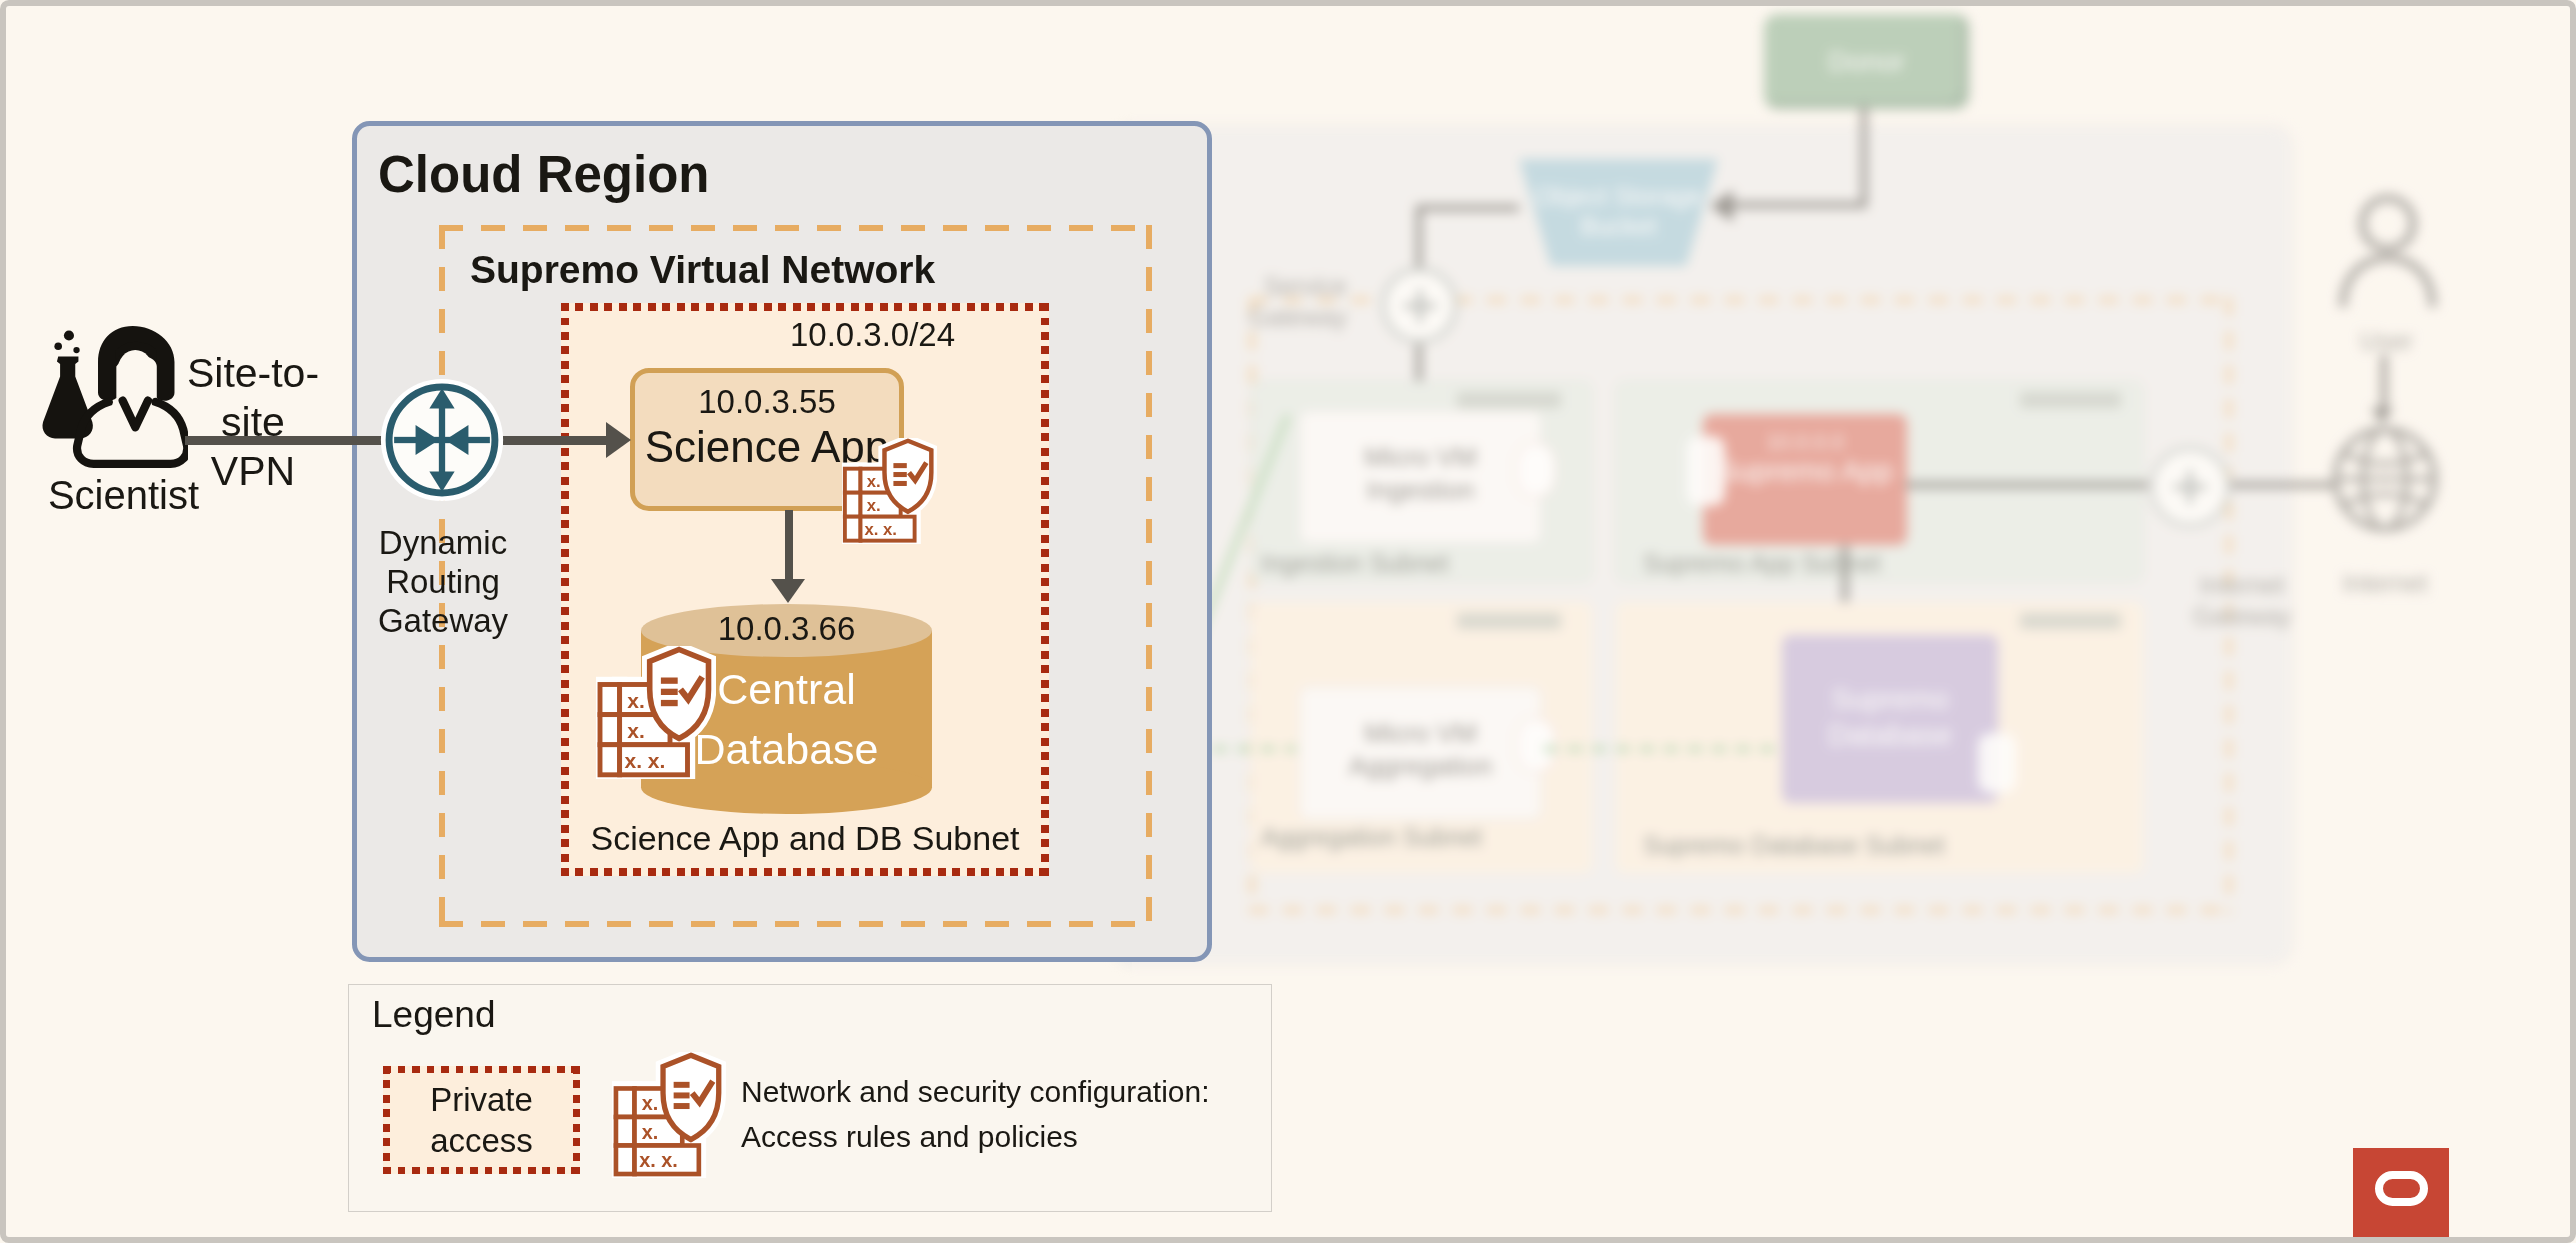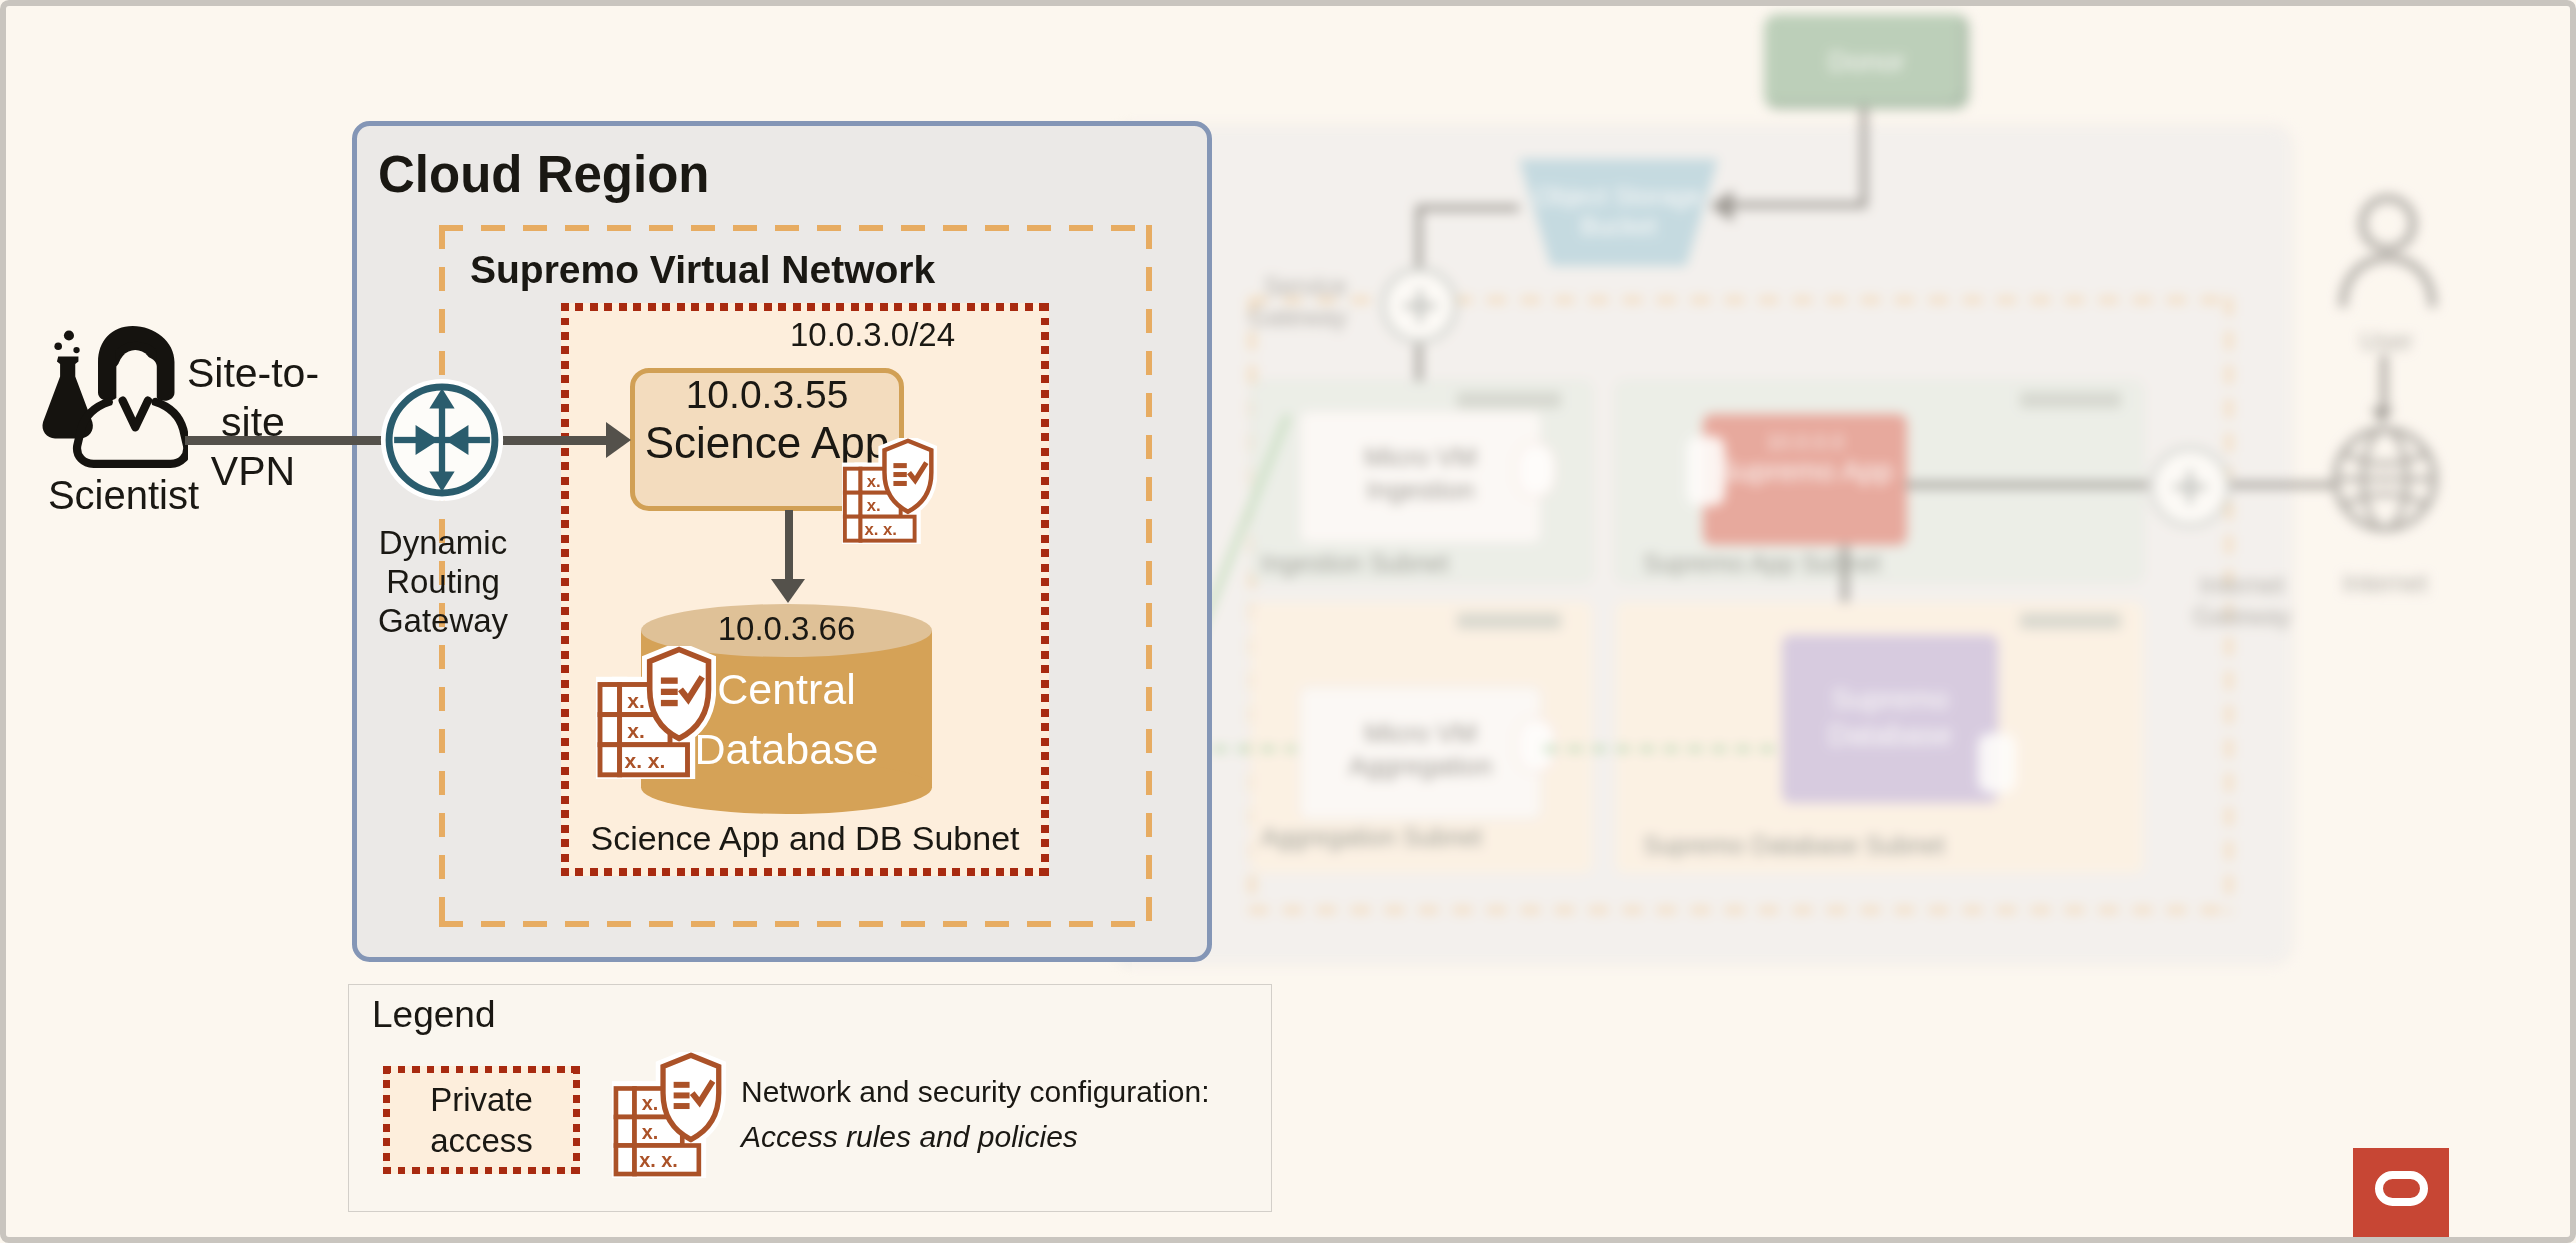--- a/index.html
+++ b/index.html
@@ -158,21 +158,21 @@
 
 <div class="a" style="left:561px;top:303px;width:488px;height:573px;background:#fdeedc;--dc:#a82a10;">
   <div class="dotH" style="left:0;right:0;top:0;"></div>
   <div class="dotH" style="left:0;right:0;bottom:0;"></div>
   <div class="dotV" style="top:0;bottom:0;left:0;"></div>
   <div class="dotV" style="top:0;bottom:0;right:0;"></div>
 </div>
 <div class="a blk" style="left:746px;top:316px;width:253px;text-align:center;font-size:33px;">10.0.3.0/24</div>
 
 <div class="a ctr blk" style="left:630px;top:368px;width:274px;height:143px;background:#f3dcbe;border:5.7px solid #d1a055;border-radius:19px;">
-  <div style="font-size:39px;">10.0.3.55</div>
+  <div style="font-size:33px;margin-top:10px;">10.0.3.55</div>
   <div style="font-size:44px;margin-top:1.3px;">Science App</div>
 </div>
 
 <div class="line" style="left:785px;top:510px;width:8.2px;height:71px;"></div>
 <div class="a" style="left:771px;top:579px;width:0;height:0;border-top:24px solid #54514b;border-left:17.7px solid transparent;border-right:17.7px solid transparent;"></div>
 
 <div class="a" style="left:641px;top:604px;width:291px;height:210px;">
   <div class="a" style="left:0;top:26.6px;width:291px;height:157px;background:#d5a257;"></div>
   <div class="a" style="left:0;top:157px;width:291px;height:53px;background:#d5a257;border-radius:50%;"></div>
   <div class="a" style="left:0;top:0;width:291px;height:53px;background:#dfc197;border-radius:50%;"></div>
@@ -317,20 +317,20 @@
   <text x="44" y="131" font-size="30" font-weight="bold" fill="#ab5228">x.</text>
   <text x="40" y="174" font-size="30" font-weight="bold" fill="#ab5228">x. x.</text>
   <path d="M118 5 L160 22 V62 C160 98 142 120 118 132 C94 120 76 98 76 62 V22 Z" fill="#fff" stroke="#ab5228" stroke-width="8"></path>
   <rect x="92" y="45" width="24" height="9" fill="#ab5228"></rect>
   <rect x="92" y="61" width="24" height="9" fill="#ab5228"></rect>
   <rect x="92" y="77" width="24" height="9" fill="#ab5228"></rect>
   <polyline points="120,62 131,76 151,44" fill="none" stroke="#ab5228" stroke-width="9"></polyline>
 </svg>
 
 <div class="a blk" style="left:741px;top:1075px;font-size:30px;">Network and security configuration:</div>
-<div class="a blk" style="left:741px;top:1120px;font-size:30px;font-style:italic;">Access rules and policies</div>
+<div class="a blk" style="left:741px;top:1120px;font-size:30px;">Access rules and policies</div>
 
 <div class="a" style="left:2353px;top:1148px;width:96px;height:95px;background:#c74634;">
   <div class="a" style="left:21.5px;top:23px;width:53px;height:35px;border:8.2px solid #fff;border-radius:17.7px;"></div>
 </div>
 
 <div class="frame"></div>
 
 
 </body></html>

